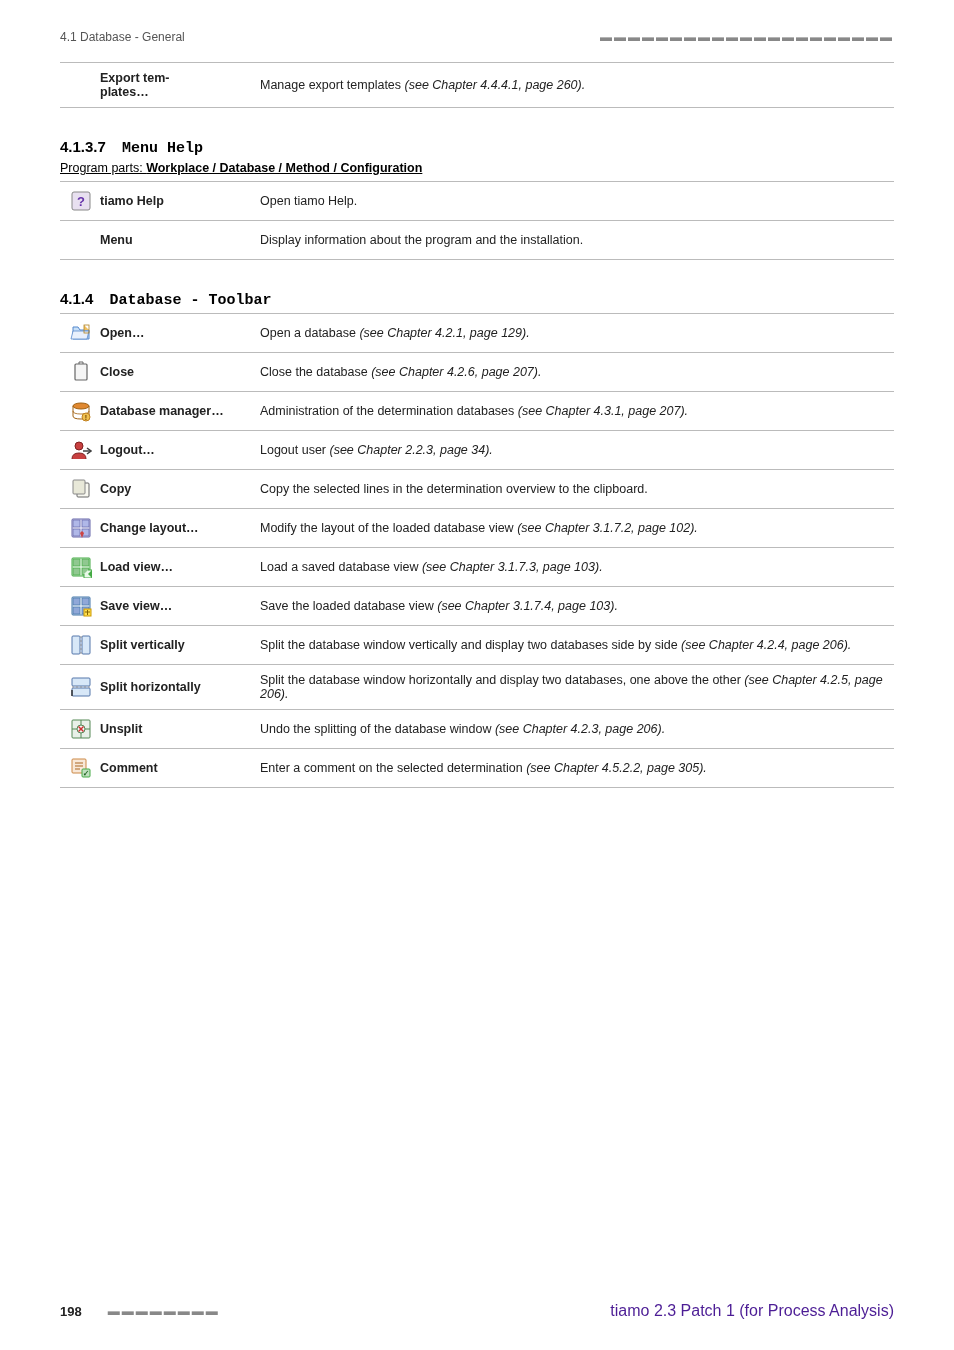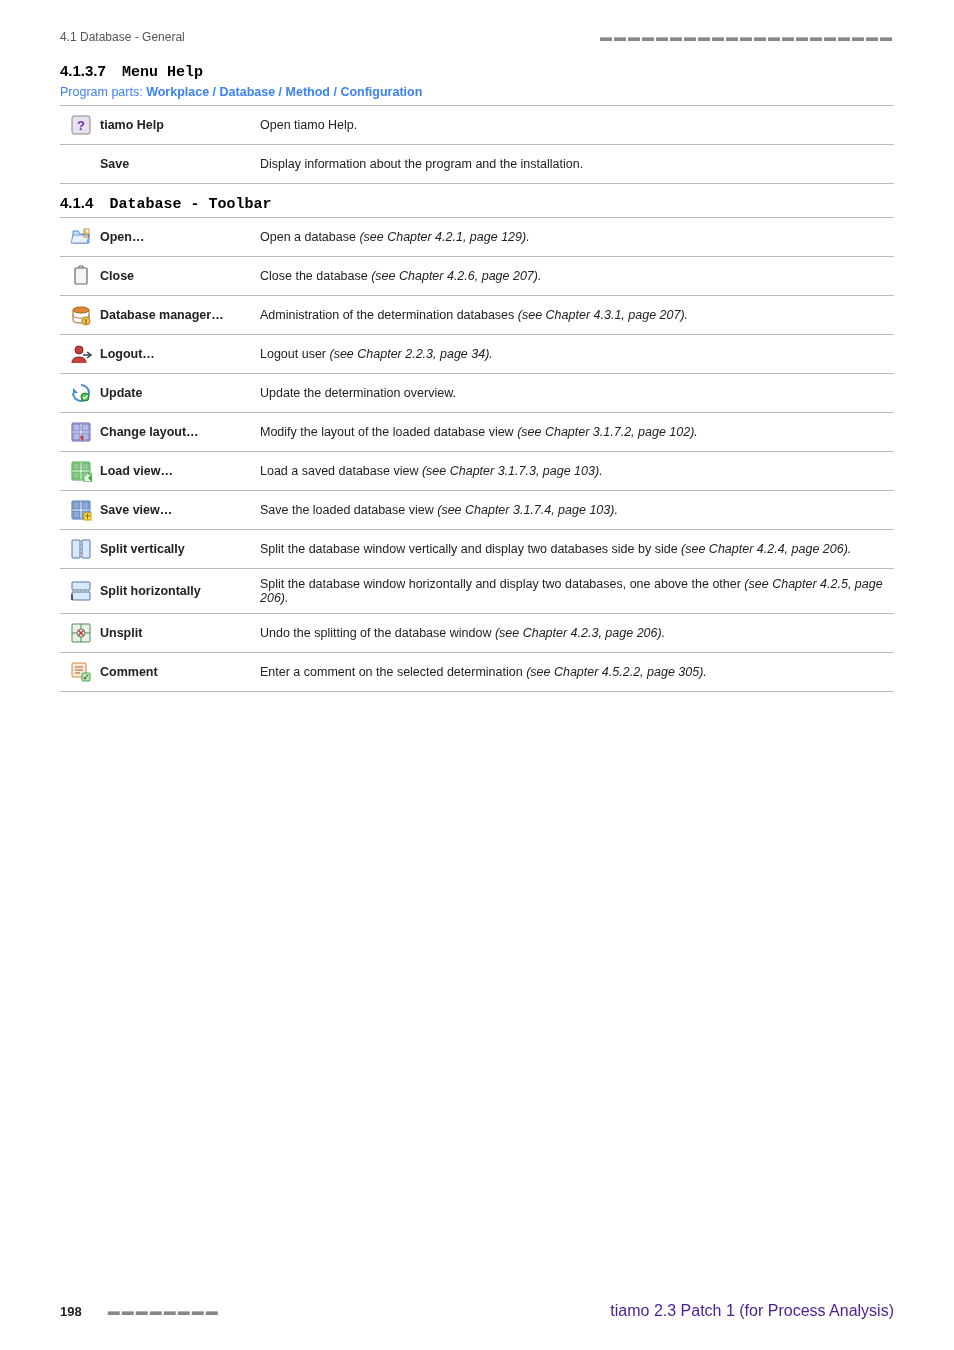--- a/index.html
+++ b/index.html
@@ -35,38 +35,39 @@
       color: #888;
       letter-spacing: 2px;
     }
 
     
     .section-heading {
       display: flex;
       align-items: baseline;
       gap: 16px;
       margin-bottom: 4px;
-      margin-top: 10px;
+      margin-top: 30px;
     }
     .section-number {
       font-size: 15px;
       font-weight: bold;
       color: #000;
     }
     .section-title {
       font-size: 15px;
       font-weight: bold;
       color: #000;
       font-family: Liberation Mono, monospace;
     }
     .section-program-part {
       font-size: 12.5px;
-      color: #3b82f6;
+      color: #000000;
       margin-bottom: 6px;
       margin-top: 2px;
+      text-decoration: underline;
     }
     .section-program-part b {
       font-weight: bold;
     }
 
     
     .ref-table {
       width: 100%;
       border-collapse: collapse;
       margin-bottom: 0;
@@ -141,20 +142,36 @@
 </head>
 <body>
 
 <div class="page">
 
   <div class="page-header">
     <span class="page-header-title">4.1 Database - General</span>
     <span class="page-header-dots">▬▬▬▬▬▬▬▬▬▬▬▬▬▬▬▬▬▬▬▬▬</span>
   </div>
 
+  <table class="ref-table">
+    <tbody>
+        <tr>
+      <td class="icon-label">
+        <div class="icon-cell">
+          <span class="icon"></span>
+          <span style="font-weight:bold; white-space:pre-line;">Export tem-
+plates…</span>
+        </div>
+      </td>
+      <td class="description">
+        Manage export templates <em>(see Chapter 4.4.4.1, page 260).</em>
+      </td>
+    </tr>
+  </tbody>
+    </table>
 
   <div class="section-heading">
     <span class="section-number">4.1.3.7</span>
     <span class="section-title">Menu Help</span>
   </div>
   <div class="section-program-part">
     Program parts: <b>Workplace / Database / Method / Configuration</b>
   </div>
   <table class="ref-table">
     <tbody>
@@ -170,21 +187,21 @@
           </span>
           <span>tiamo Help</span>
         </div>
       </td>
       <td class="description">Open tiamo Help.</td>
     </tr>
     <tr>
       <td class="icon-label">
         <div class="icon-cell">
           <span class="icon"></span>
-          <span>Save</span>
+          <span>Menu</span>
         </div>
       </td>
       <td class="description">Display information about the program and the installation.</td>
     </tr>
   </tbody>
     </table>
 
   <div class="section-heading" style="">
     <span class="section-number">4.1.4</span>
     <span class="section-title">Database - Toolbar</span>
@@ -253,37 +270,35 @@
               <path d="M17 9 L21 12 L17 15" fill="none" stroke="#404040" stroke-width="1.5"></path>
               <line x1="13" y1="12" x2="21" y2="12" stroke="#404040" stroke-width="1.5"></line>
             </svg>
           </span>
           <span>Logout…</span>
         </div>
       </td>
       <td class="description">Logout user <em>(see Chapter 2.2.3, page 34).</em></td>
     </tr>
 
-
-    <tr>
-      <td class="icon-label">
-        <div class="icon-cell">
-          <span class="icon">
-            <svg class="svg-icon" viewBox="0 0 22 22">
-              <path d="M11 3 A8 8 0 1 1 3 11" fill="none" stroke="#4488cc" stroke-width="2"></path>
-              <polygon points="3,6 3,11 8,11" fill="#4488cc"></polygon>
-              <circle cx="15" cy="15" r="4" fill="#50c050" stroke="#208020" stroke-width="1"></circle>
-              <path d="M13 15 L14.5 16.5 L17.5 13.5" fill="none" stroke="#fff" stroke-width="1.5"></path>
-            </svg>
-          </span>
-          <span>Update</span>
-        </div>
-      </td>
-      <td class="description">Update the determination overview.</td>
-    </tr>
+    <tr>
+      <td class="icon-label">
+        <div class="icon-cell">
+          <span class="icon">
+            <svg class="svg-icon" viewBox="0 0 22 22">
+              <rect x="7" y="5" width="12" height="14" rx="1" fill="#f8f8f0" stroke="#666" stroke-width="1"></rect>
+              <rect x="3" y="2" width="12" height="14" rx="1" fill="#e8e8d8" stroke="#888" stroke-width="1"></rect>
+            </svg>
+          </span>
+          <span>Copy</span>
+        </div>
+      </td>
+      <td class="description">Copy the selected lines in the determination overview to the clipboard.</td>
+    </tr>
+
 
     <tr>
       <td class="icon-label">
         <div class="icon-cell">
           <span class="icon">
             <svg class="svg-icon" viewBox="0 0 22 22">
               <rect x="2" y="2" width="18" height="18" rx="1" fill="#e8e8f8" stroke="#6666aa" stroke-width="1"></rect>
               <rect x="3" y="3" width="7" height="7" fill="#b0b8e8" stroke="#6666aa" stroke-width="0.7"></rect>
               <rect x="12" y="3" width="7" height="7" fill="#b0b8e8" stroke="#6666aa" stroke-width="0.7"></rect>
               <rect x="3" y="12" width="7" height="7" fill="#b0b8e8" stroke="#6666aa" stroke-width="0.7"></rect>

